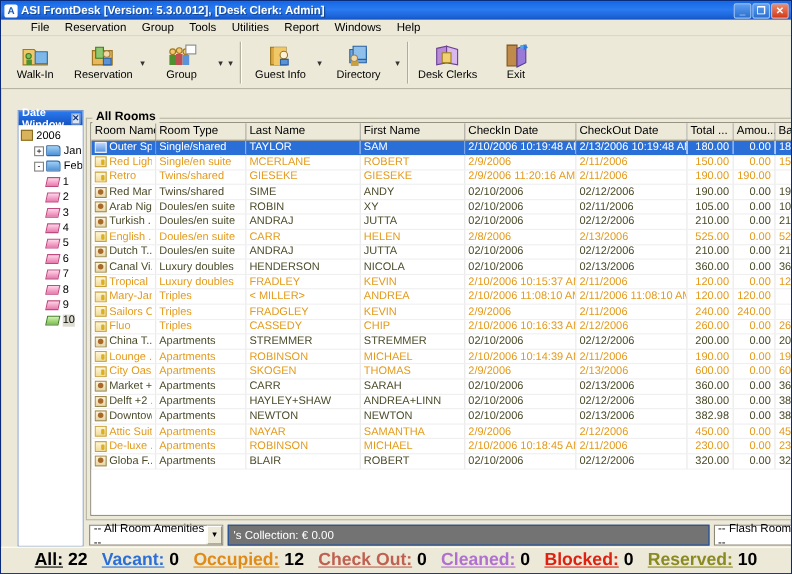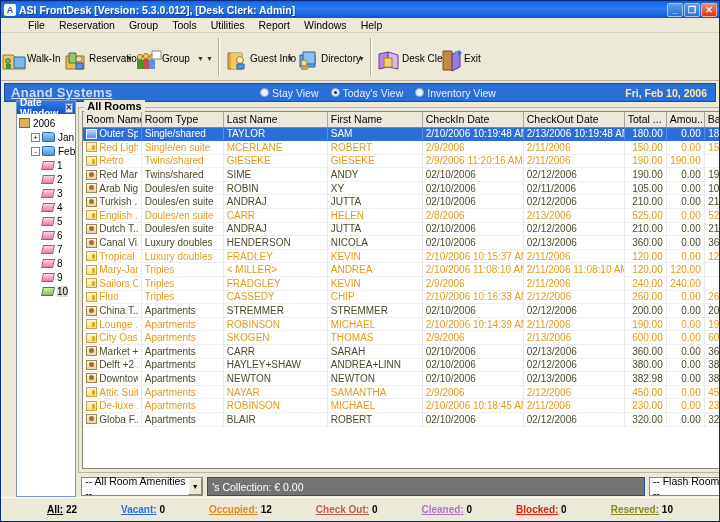--- a/index.html
+++ b/index.html
@@ -65,21 +65,21 @@
 
   
   .toolbar {
     height: 48px;
     background: #ece9d8;
     display: flex; align-items: flex-start;
     border-bottom: 1px solid #b8b4a4;
     padding-top: 2px;
   }
   .tbtn {
-    display: flex; flex-direction: row;
+    display: flex; flex-direction: column;
     align-items: center; justify-content: flex-start;
     width: 62px; height: 46px;
     font-size: 10px; color: #000;
     cursor: default;
   }
   .tbtn .ic { height: 27px; display: flex; align-items: flex-end; }
   .tbtn .lb { margin-top: 1px; white-space: nowrap; }
   .tsplit {
     width: 9px; height: 46px;
     display: flex; align-items: center; justify-content: center;
@@ -305,21 +305,21 @@
   
   .statusbar {
     position: absolute; left: 0; right: 0; bottom: 0;
     height: 24px;
     background: #ece9d8;
     border-top: 1px solid #fffdf4;
     display: flex; align-items: center;
     justify-content: space-around;
     padding: 0 24px;
   }
-  .stat { font-size: 10px; font-weight: bold; white-space: nowrap; }
+  .stat { font-size: 16px; font-weight: bold; white-space: nowrap; }
   .stat .k { text-decoration: underline; }
   .stat .v { color: #000; }
 </style>
 </head>
 <body>
 
 <div class="app">
 
   <div class="titlebar">
     <span class="title-ico">A</span>
@@ -435,38 +435,20 @@
           <path d="M14 6 l8 -3 v16 l-8 4 Z" fill="#9a7ad8" stroke="#5a3a90"></path>
           <path d="M17 3 h6 v3 h-6 Z" fill="#4fa8e8"></path>
           <path d="M20 2 l4 3 -4 3 Z" fill="#2a7ad8"></path>
         </svg>
       </span>
       <span class="lb">Exit</span>
     </div>
 
   </div>
 
-  <div class="banner">
-    <span class="brand">Anand Systems</span>
-    <span class="views">
-      <span class="radio">
-        <span class="rdot"></span>
-        <span>Stay View</span>
-      </span>
-      <span class="radio">
-        <span class="rdot on"></span>
-        <span>Today's View</span>
-      </span>
-      <span class="radio">
-        <span class="rdot"></span>
-        <span>Inventory View</span>
-      </span>
-    </span>
-    <span class="bannerdate">Fri, Feb 10, 2006</span>
-  </div>
 
   <div class="body">
 
     <div class="datewin">
       <div class="dw-title">
         <span>Date Window</span>
         <span class="dw-x">✕</span>
       </div>
       <div class="dw-tree">
         <div class="tnode">

